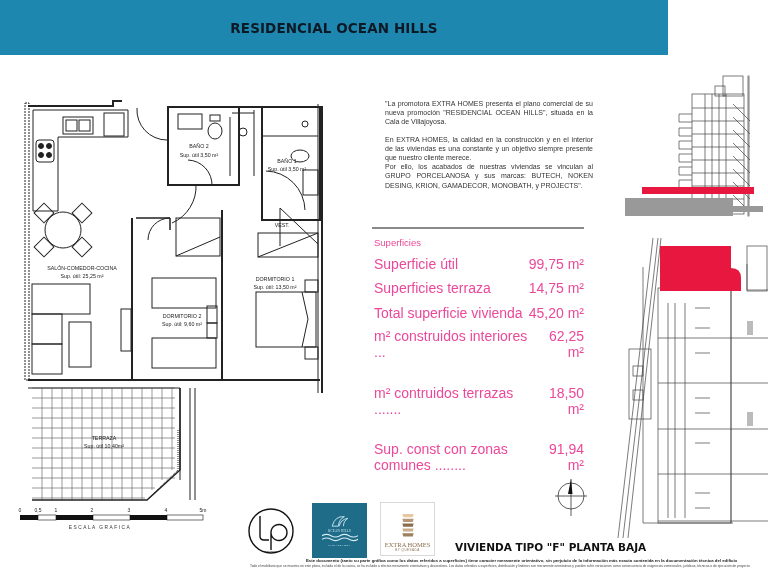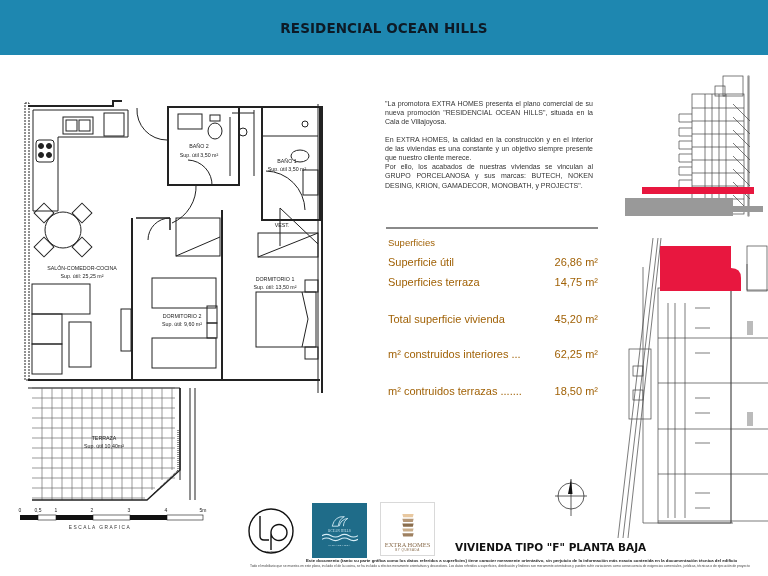--- a/index.html
+++ b/index.html
@@ -1,46 +1,46 @@
 <!DOCTYPE html>
 <html><head>
 <meta charset="utf-8">
 <style>
   * { box-sizing: border-box; margin: 0; padding: 0; }
   html, body { width: 768px; height: 576px; background: #ffffff; overflow: hidden; }
   body { position: relative; font-family: "Liberation Sans", sans-serif; color: #222; }
 
   .header {
-    position: absolute; left: 0; top: 0; width: 768px; height: 55px;
+    position: absolute; left: 0; top: 0; width: 668px; height: 55px;
     background: #1e87b0;
     display: flex; align-items: center; justify-content: center;
   }
   .header-title {
     font-family: "DejaVu Sans", sans-serif; font-weight: bold; font-size: 13.5px;
     color: #0d1a26; letter-spacing: 0.1px;
   }
 
   .plan { position: absolute; left: 0; top: 56px; width: 345px; height: 470px; }
   .plan svg { width: 100%; height: 100%; display: block; }
 
   .intro {
     position: absolute; left: 385px; top: 99px; width: 208px;
     font-family: "Liberation Sans", sans-serif; font-size: 7px; line-height: 9.2px;
     color: #333; text-align: justify;
   }
   .intro p { margin-bottom: 8px; }
   .intro p.tight { margin-bottom: 0; }
 
   .surf {
-    position: absolute; left: 386px; top: 227px; width: 212px;
+    position: absolute; left: 372px; top: 227px; width: 212px;
     border-top: 2px solid #8a8a8a;
-    font-family: "Liberation Sans", sans-serif; color: #a16207;
+    font-family: "Liberation Sans", sans-serif; color: #ec4899;
   }
   .surf-title { font-size: 9.5px; margin-top: 8px; margin-left: 2px; }
-  .row { display: flex; justify-content: space-between; font-size: 11px; padding: 0 0 0 2px; }
+  .row { display: flex; justify-content: space-between; font-size: 14px; padding: 0 0 0 2px; }
   .row .v { text-align: right; }
 
   .elev { position: absolute; left: 615px; top: 66px; width: 153px; height: 165px; }
   .site { position: absolute; left: 615px; top: 238px; width: 153px; height: 318px; }
 
   .compass { position: absolute; left: 553px; top: 474px; width: 36px; height: 46px; }
 
   .scale { position: absolute; left: 15px; top: 506px; width: 200px; height: 30px; }
 
   .logo-lp { position: absolute; left: 247px; top: 506px; width: 48px; height: 50px; }
@@ -205,37 +205,41 @@
 <div class="intro">
   <p>"La promotora EXTRA HOMES  presenta el plano comercial de su nueva promoción "RESIDENCIAL OCEAN HILLS", situada en la Cala de Villajoyosa.</p>
   <p class="tight">En EXTRA HOMES, la calidad en la construcción y en el interior de las viviendas es una constante y un objetivo siempre presente que nuestro cliente merece.</p>
   <p>Por ello, los acabados de nuestras viviendas se vinculan al GRUPO PORCELANOSA y sus marcas: BUTECH, NOKEN DESING, KRION, GAMADECOR, MONOBATH, y PROJECTS".</p>
 </div>
 
 <div class="surf">
   <div class="surf-title">Superficies</div>
   <div class="row" style="margin-top:8px">
     <span>Superficie útil</span>
-    <span class="v">26,86 m²</span>
+    <span class="v">99,75 m²</span>
   </div>
   <div class="row" style="margin-top:8px">
     <span>Superficies terraza</span>
     <span class="v">14,75 m²</span>
   </div>
-  <div class="row" style="margin-top:25px">
+  <div class="row" style="margin-top:9px">
     <span>Total superficie vivienda</span>
     <span class="v">45,20 m²</span>
   </div>
-  <div class="row" style="margin-top:23px">
+  <div class="row" style="margin-top:7px">
     <span>m² construidos interiores ...</span>
     <span class="v">62,25 m²</span>
   </div>
   <div class="row" style="margin-top:25px">
     <span>m² contruidos terrazas .......</span>
     <span class="v">18,50 m²</span>
+  </div>
+  <div class="row" style="margin-top:24px">
+    <span>Sup. const con zonas comunes ........</span>
+    <span class="v">91,94 m²</span>
   </div>
 </div>
 
 <div class="elev">
   <svg viewBox="0 0 153 165" width="153" height="165">
     <g stroke="#444" fill="none" stroke-width="0.7">
       <rect x="77" y="28" width="52" height="120"></rect>
       <rect x="100" y="20" width="10" height="10"></rect>
       <rect x="108" y="10" width="20" height="20"></rect>
       <path d="M77 42 H129 M77 55 H129 M77 68 H129 M77 81 H129 M77 94 H129 M77 107 H129 M77 120 H129 M77 133 H129"></path>

